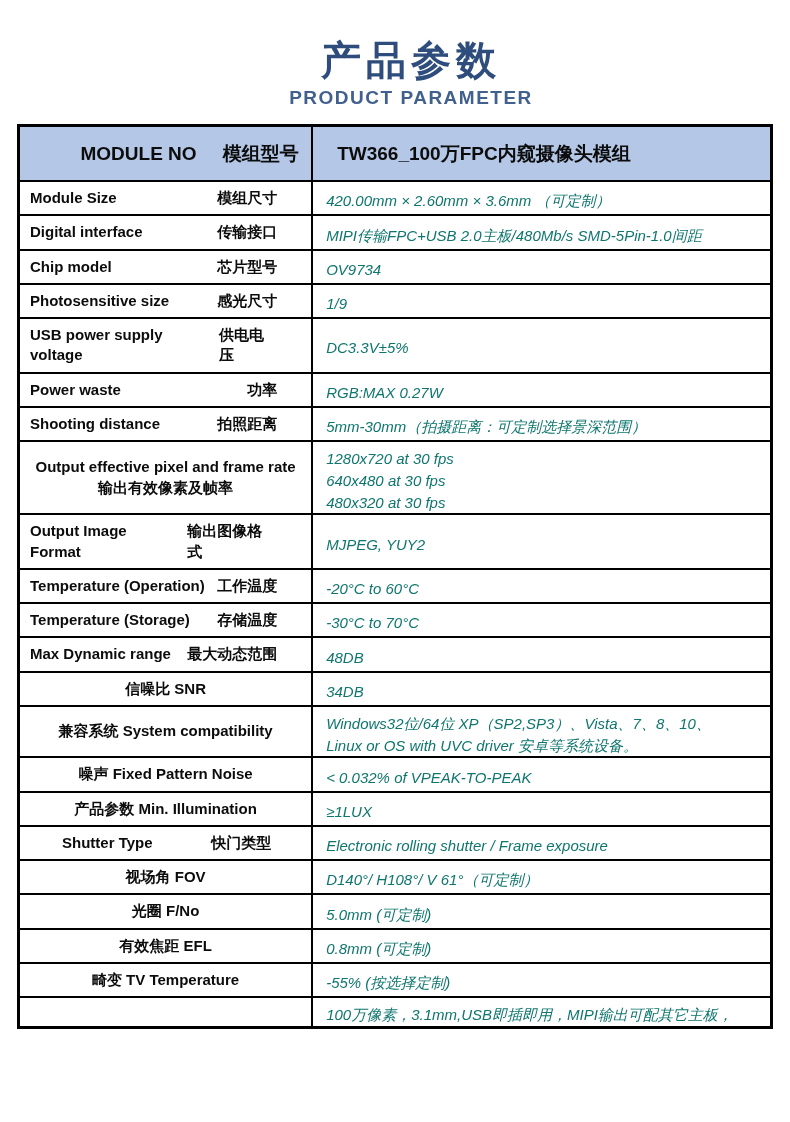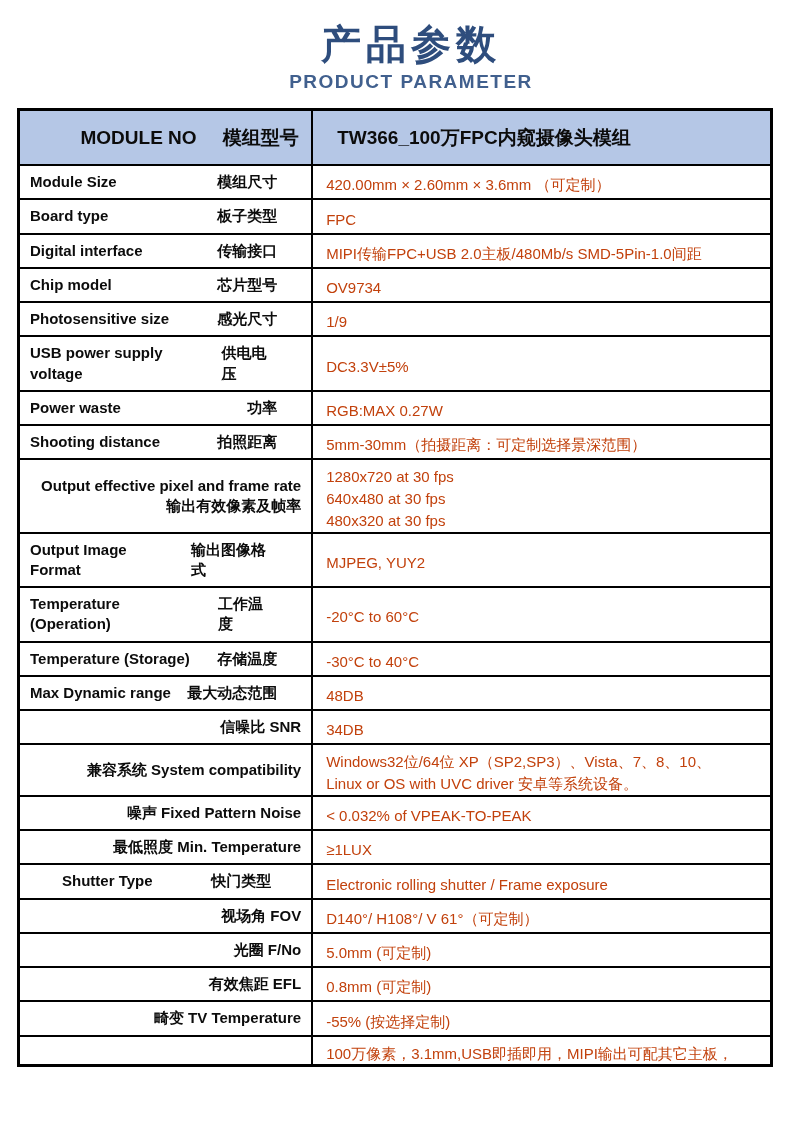--- a/index.html
+++ b/index.html
@@ -1,21 +1,21 @@
 <!DOCTYPE html>
 <html><head>
 <meta charset="utf-8">
 <style>
   html,body{margin:0;padding:0;}
   body{
     width:790px;height:1122px;background:#ffffff;
     font-family:"Liberation Sans","DejaVu Sans",sans-serif;
     color:#111111;overflow:hidden;
   }
-  .header-block{text-align:center;padding-top:20px;margin-left:32px;}
+  .header-block{text-align:center;padding-top:36px;margin-left:32px;}
   .page-title{
     margin:0;font-size:40px;font-weight:700;color:#2e4d7d;
     letter-spacing:5px;line-height:1.2;
   }
   .page-subtitle{
     margin-top:3px;font-size:19px;font-weight:600;color:#41608e;
     letter-spacing:1.5px;
   }
   table.spec{
     width:756px;margin:15px auto 0;border-collapse:collapse;
@@ -26,31 +26,31 @@
   th,td{border:2px solid #000;vertical-align:middle;}
   thead th{
     background:#b5c7e6;height:51px;font-size:19px;font-weight:700;color:#0c0c0c;
   }
   th .hwrap{display:flex;justify-content:center;align-items:center;gap:26px;padding-left:48px;}
   th.h-right{text-align:left;padding-left:24px;}
   td.label{font-weight:700;font-size:15px;padding:6px 0;color:#0c0c0c;}
   td.label .wrap{line-height:1.35;}
   td.label.split .wrap{
     display:flex;justify-content:space-between;align-items:center;
-    gap:16px;padding:0 34px 0 10px;
+    gap:6px;padding:0 34px 0 10px;
   }
   td.label.split-indent .wrap{
     display:flex;justify-content:space-between;align-items:center;
     gap:6px;padding:0 40px 0 42px;
   }
-  td.label.center .wrap{text-align:right;padding:0 10px;}
+  td.label.center .wrap{text-align:center;padding:0 10px;}
   td.label.center .wrap span{display:block;}
   td.value{
     font-size:15px;font-weight:400;padding:6px 8px 0 13px;
-    line-height:1.45;color:#c2410c;text-align:left;
+    line-height:1.45;color:#0f766e;text-align:left;font-style:italic;
   }
 </style>
 </head>
 <body>
 
 <div class="header-block">
   <h1 class="page-title">产品参数</h1>
   <div class="page-subtitle">PRODUCT PARAMETER</div>
 </div>
 
@@ -78,31 +78,20 @@
             <span>模组尺寸</span>
           </div>
         </td>
         <td class="value">
           <div>420.00mm × 2.60mm × 3.6mm （可定制）</div>
         </td>
       </tr>
       <tr>
         <td class="label split">
           <div class="wrap">
-            <span>Board type</span>
-            <span>板子类型</span>
-          </div>
-        </td>
-        <td class="value">
-          <div>FPC</div>
-        </td>
-      </tr>
-      <tr>
-        <td class="label split">
-          <div class="wrap">
             <span>Digital interface</span>
             <span>传输接口</span>
           </div>
         </td>
         <td class="value">
           <div>MIPI传输FPC+USB 2.0主板/480Mb/s SMD-5Pin-1.0间距</div>
         </td>
       </tr>
       <tr>
         <td class="label split">
@@ -195,21 +184,21 @@
         </td>
       </tr>
       <tr>
         <td class="label split">
           <div class="wrap">
             <span>Temperature (Storage)</span>
             <span>存储温度</span>
           </div>
         </td>
         <td class="value">
-          <div>-30°C to 40°C</div>
+          <div>-30°C to 70°C</div>
         </td>
       </tr>
       <tr>
         <td class="label split">
           <div class="wrap">
             <span>Max Dynamic range</span>
             <span>最大动态范围</span>
           </div>
         </td>
         <td class="value">
@@ -243,21 +232,21 @@
             <span>噪声 Fixed Pattern Noise</span>
           </div>
         </td>
         <td class="value">
           <div>&lt; 0.032% of VPEAK-TO-PEAK</div>
         </td>
       </tr>
       <tr>
         <td class="label center">
           <div class="wrap">
-            <span>最低照度 Min. Temperature</span>
+            <span>产品参数 Min. Illumination</span>
           </div>
         </td>
         <td class="value">
           <div>≥1LUX</div>
         </td>
       </tr>
       <tr>
         <td class="label split-indent">
           <div class="wrap">
             <span>Shutter Type</span>

